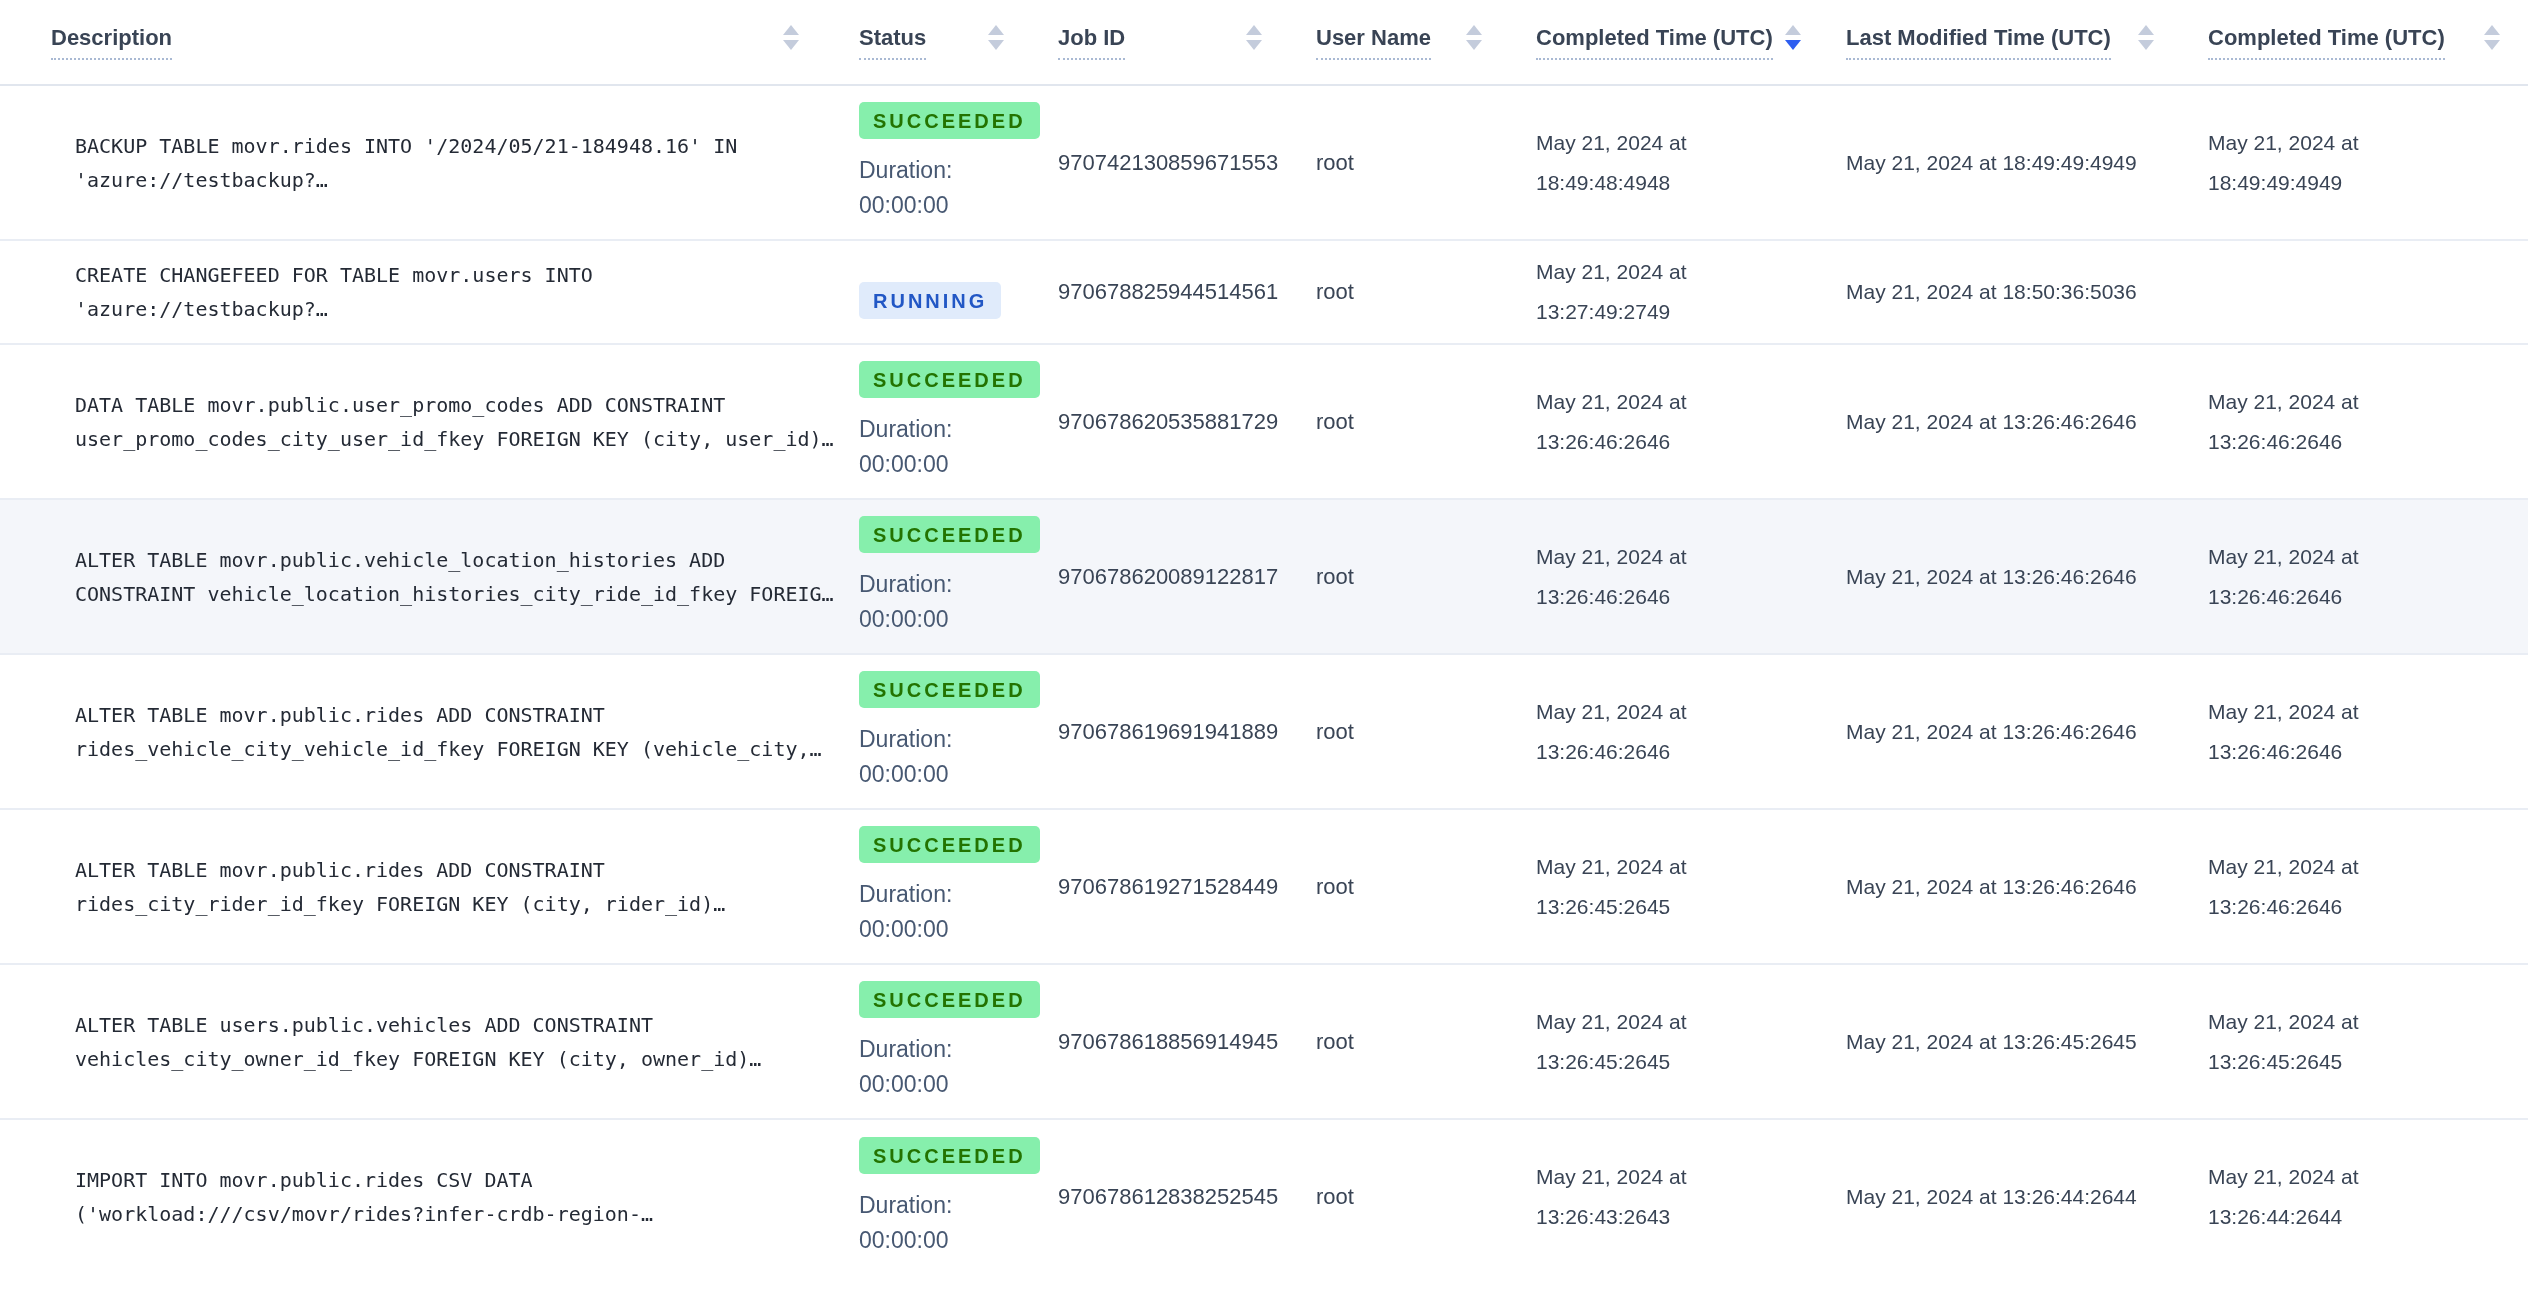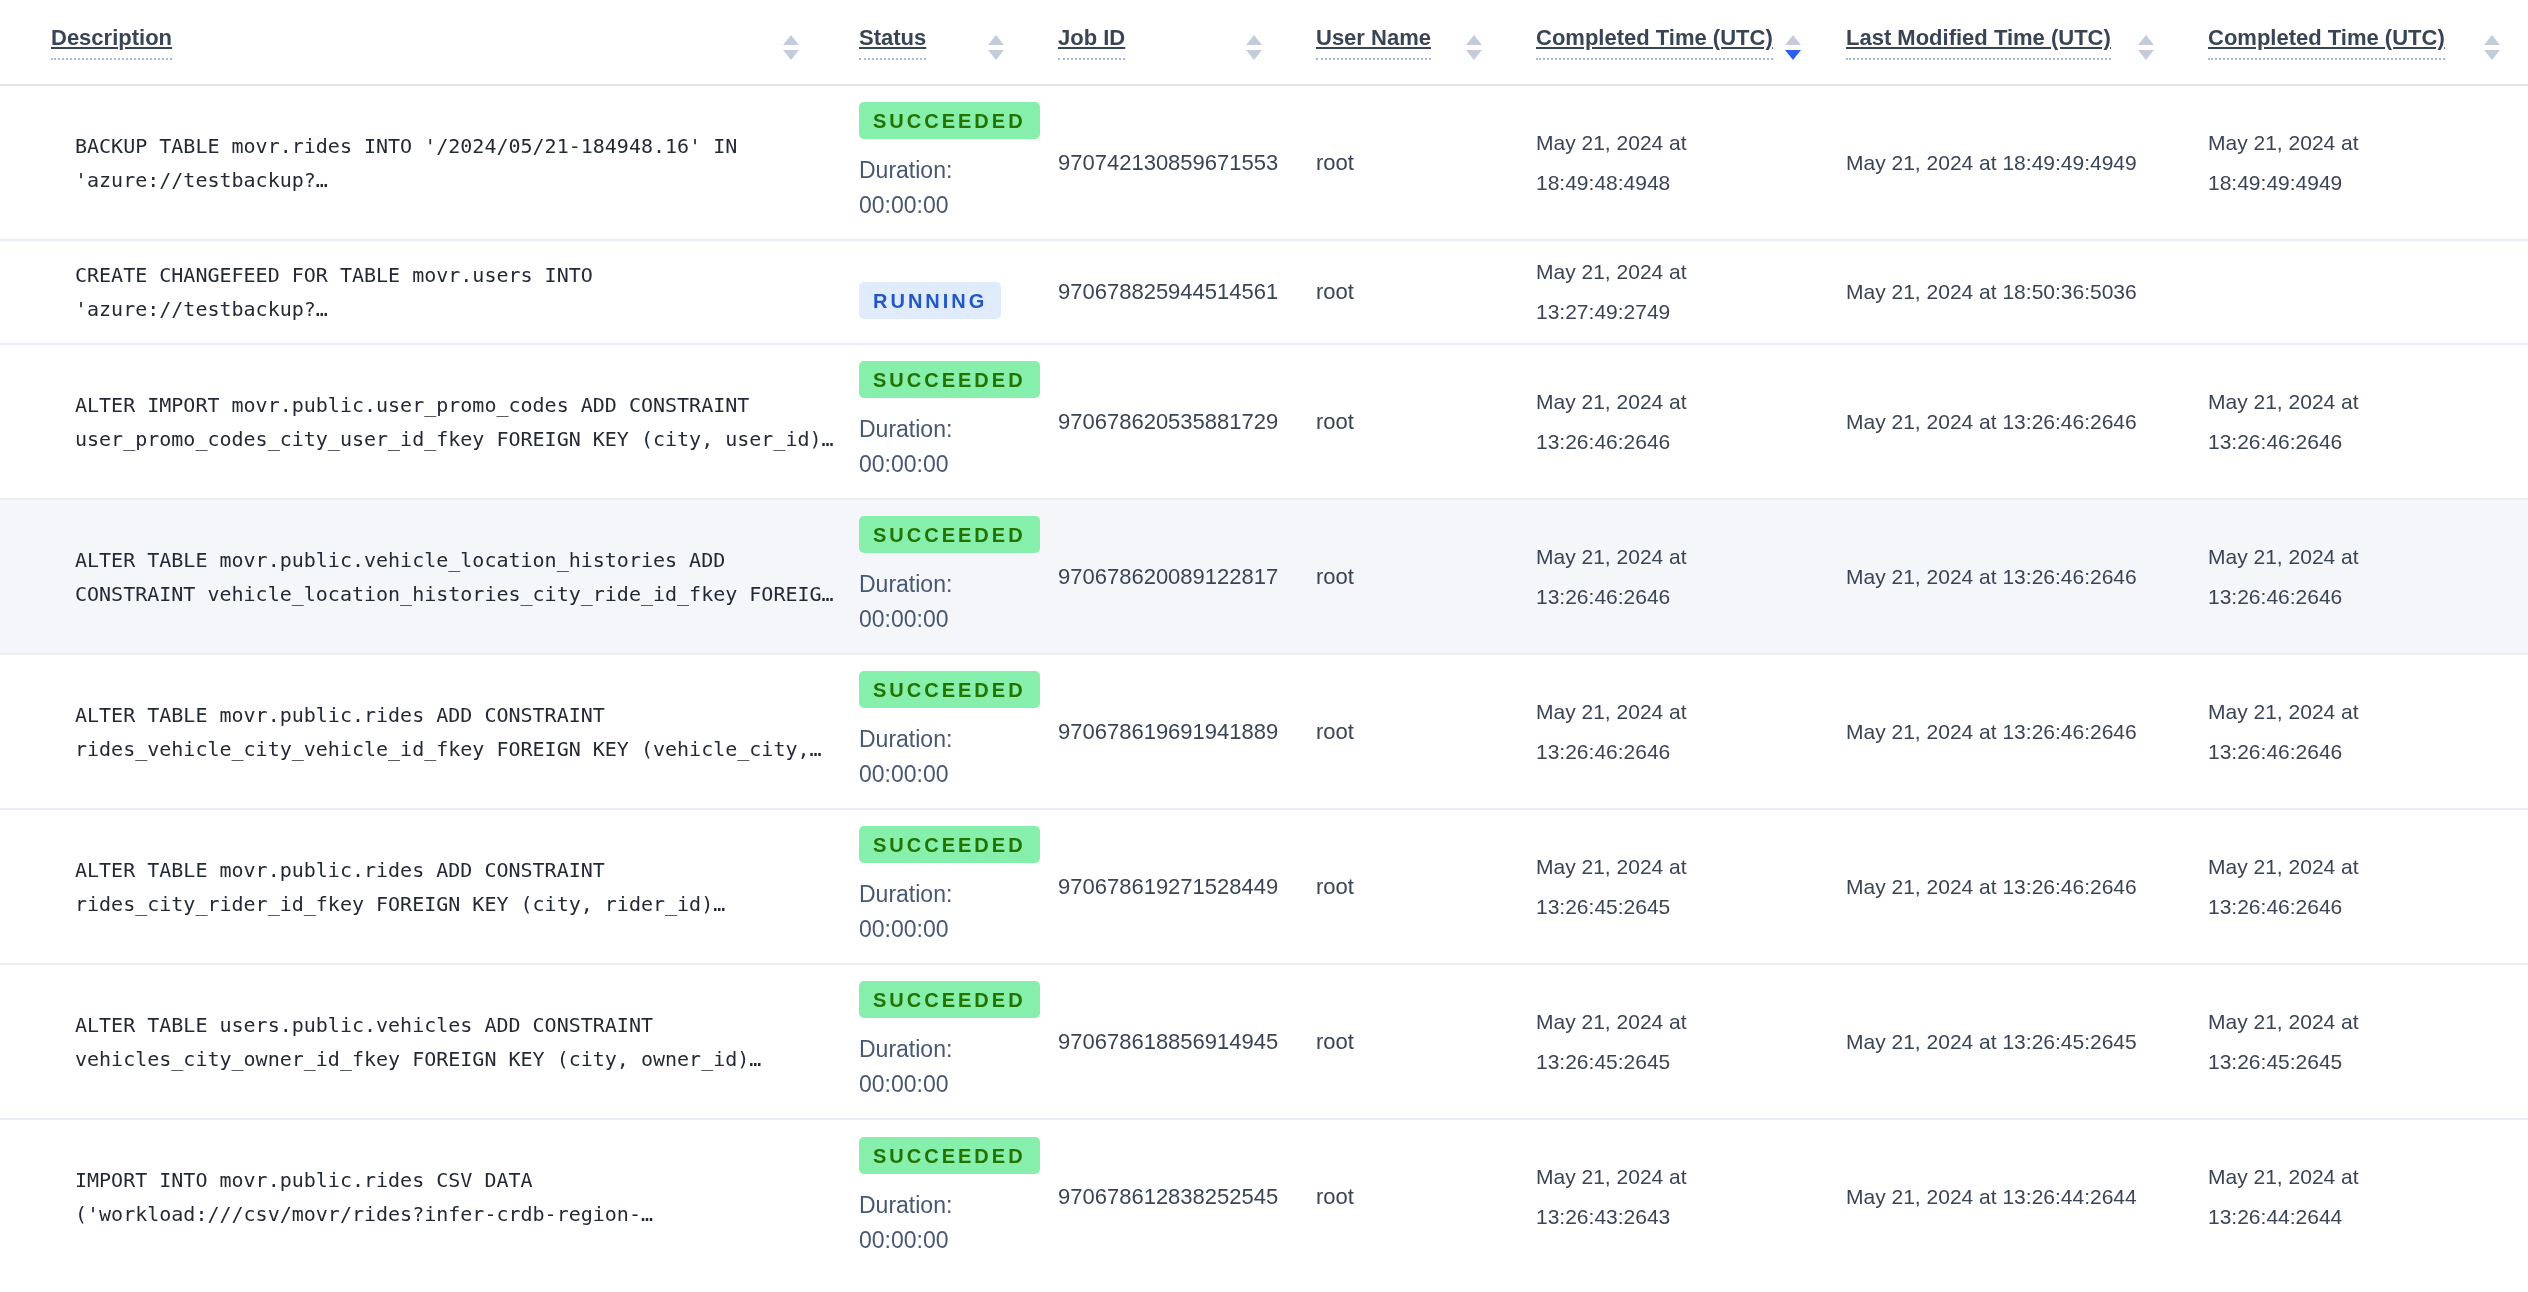--- a/index.html
+++ b/index.html
@@ -22,25 +22,24 @@
   thead th {
     height: 84px;
     vertical-align: middle;
     text-align: left;
     border-bottom: 2px solid #e1e6ee;
     padding: 0;
     cursor: pointer;
   }
   .th-inner {
     display: flex;
-    align-items: flex-end;
+    align-items: flex-start;
     justify-content: space-between;
     padding-right: 44px;
     padding-left: 10px;
-    text-decoration: underline;
   }
   th.col-0 .th-inner { padding-left: 51px; }
   th.col-1 .th-inner { padding-left: 16px; }
   th.col-6 .th-inner { padding-right: 28px; }
   .th-label {
     font-size: 22px;
     font-weight: 700;
     color: #394455;
     border-bottom: 2px dotted #a9b9d3;
     padding-bottom: 7px;
@@ -231,21 +230,21 @@
     <td>
       <div class="ts">May 21, 2024 at 18:50:36:5036</div>
     </td>
     <td>
       <div class="ts narrow"></div>
     </td>
   </tr>
 
   <tr>
     <td class="c-desc">
-      <div class="desc-text">ALTER IMPORT movr.public.user_promo_codes ADD CONSTRAINT user_promo_codes_city_user_id_fkey FOREIGN KEY (city, user_id)…</div>
+      <div class="desc-text">DATA TABLE movr.public.user_promo_codes ADD CONSTRAINT user_promo_codes_city_user_id_fkey FOREIGN KEY (city, user_id)…</div>
     </td>
     <td class="c-status">
       <span class="badge succeeded">SUCCEEDED</span>
       <div class="duration">
         <div>Duration:</div>
         <div>00:00:00</div>
       </div>
     </td>
     <td>
       <div class="cell-text">970678620535881729</div>

